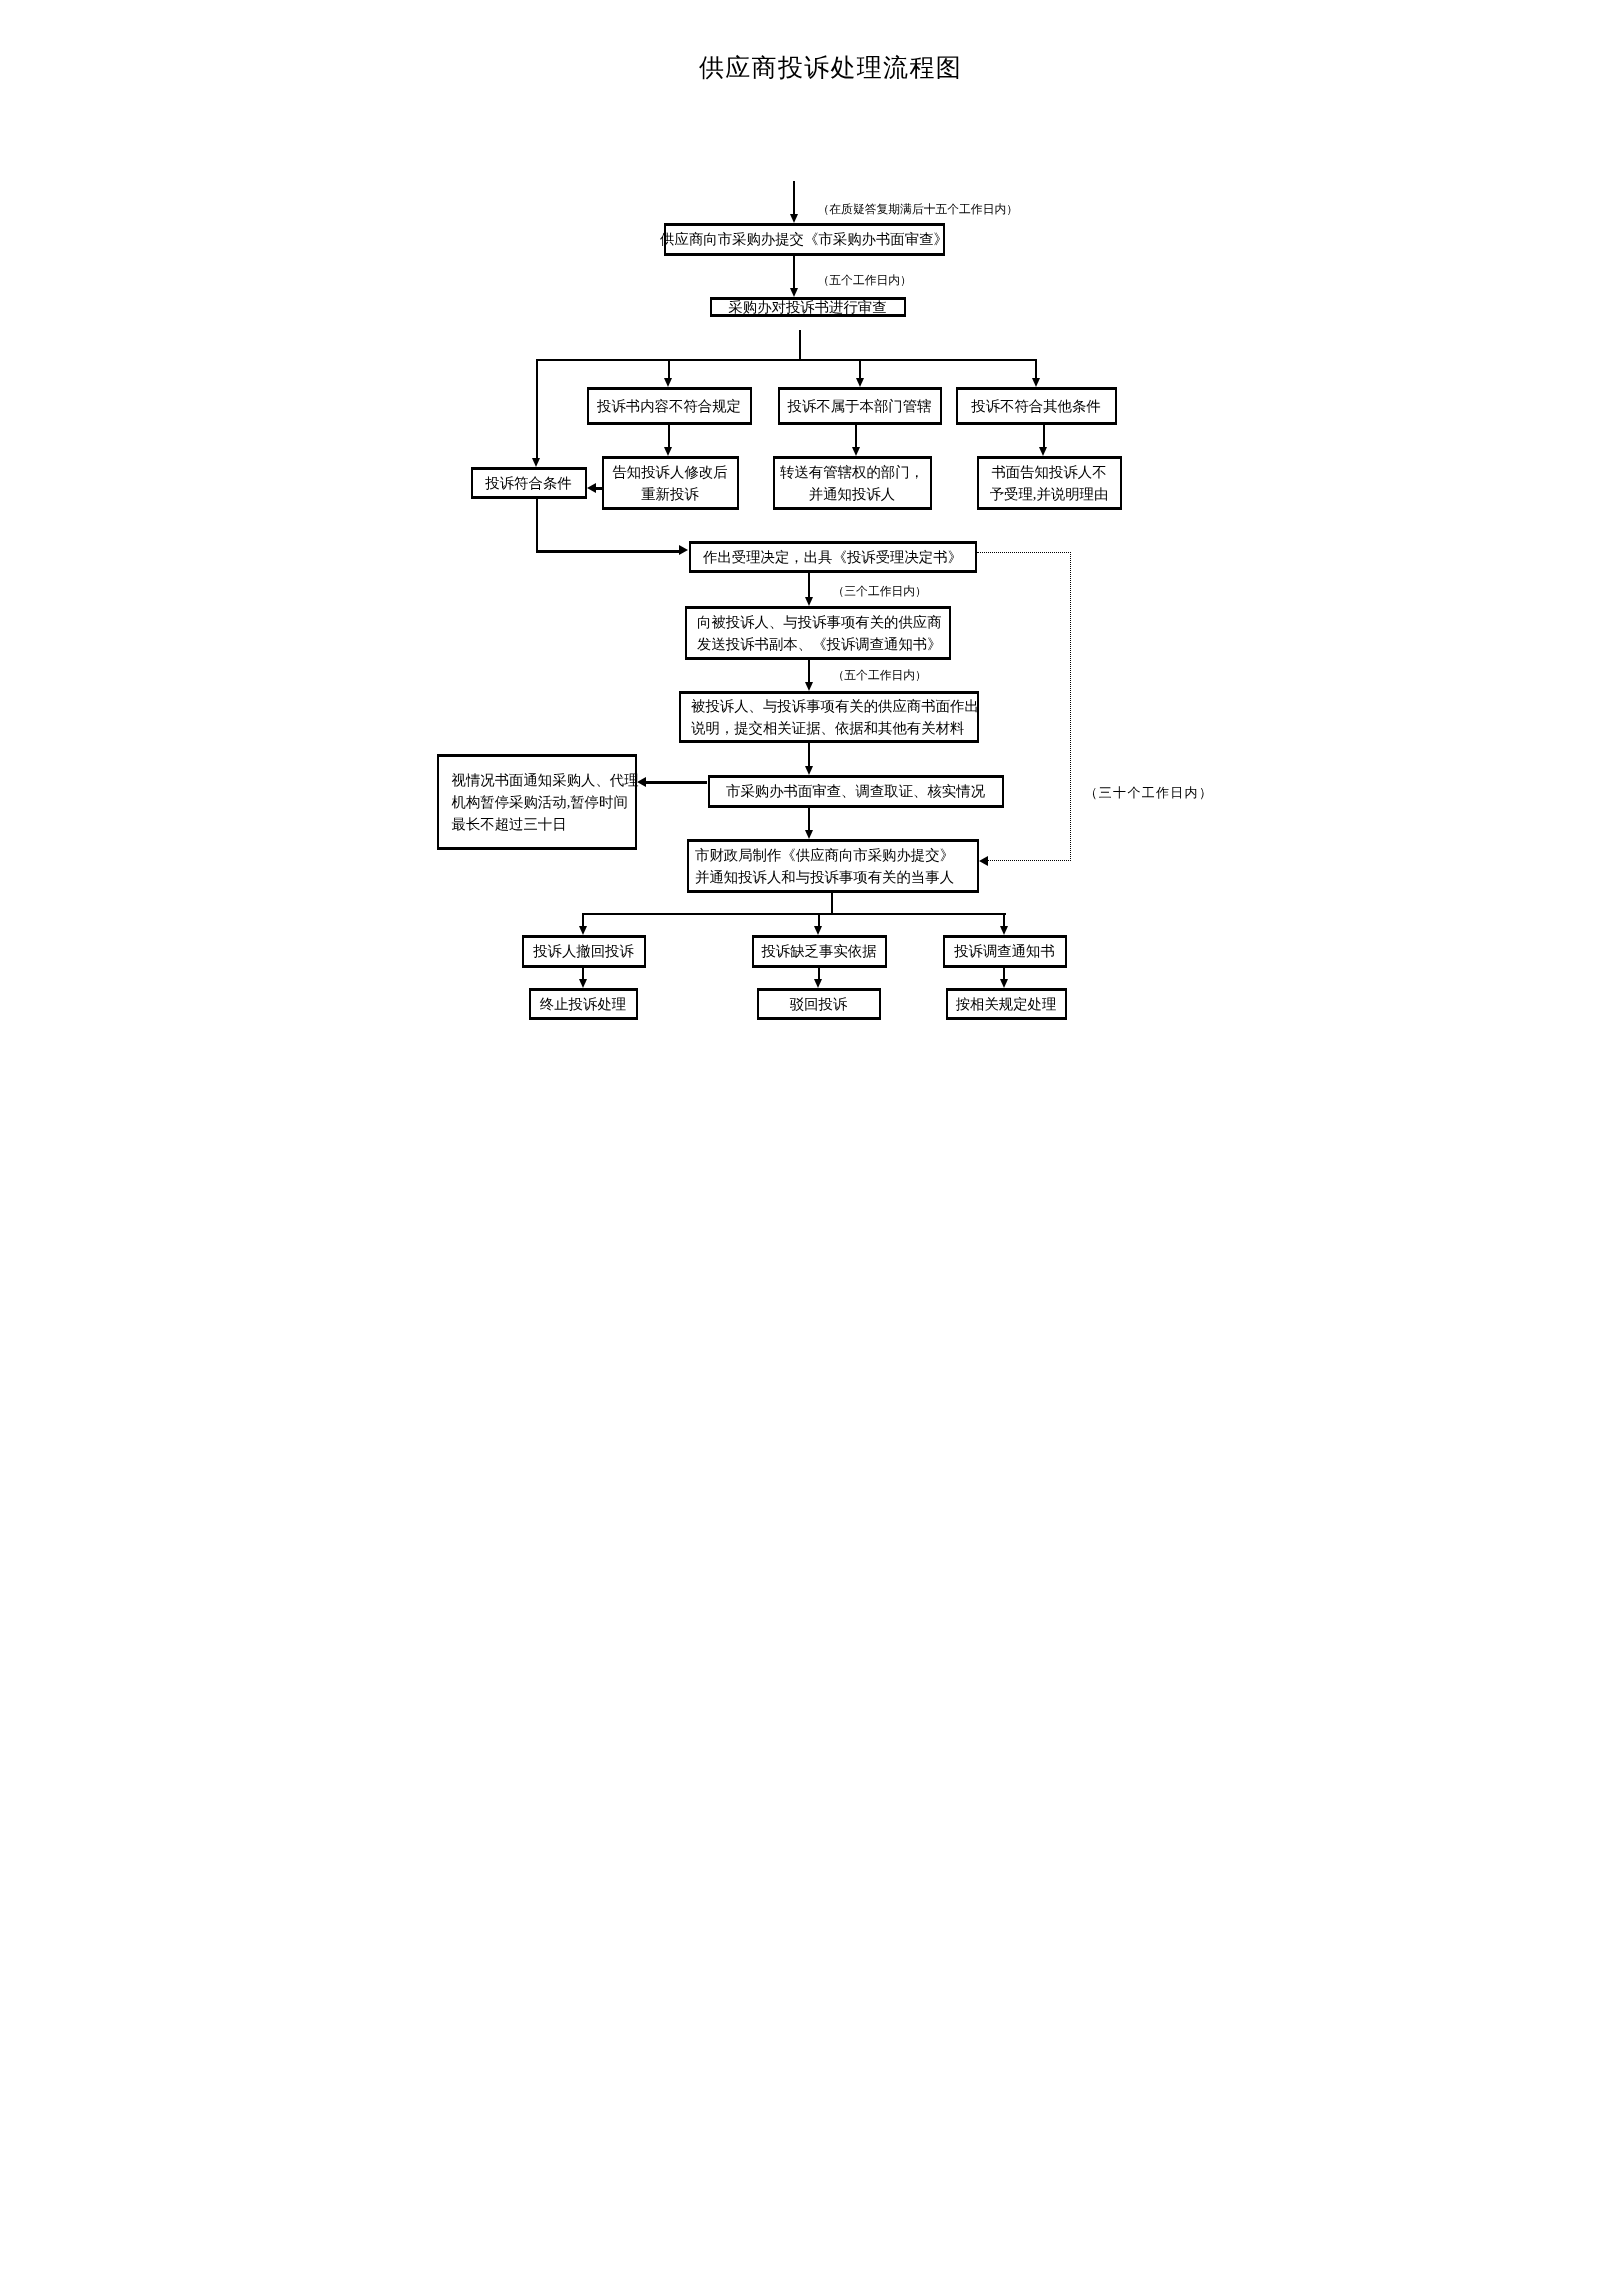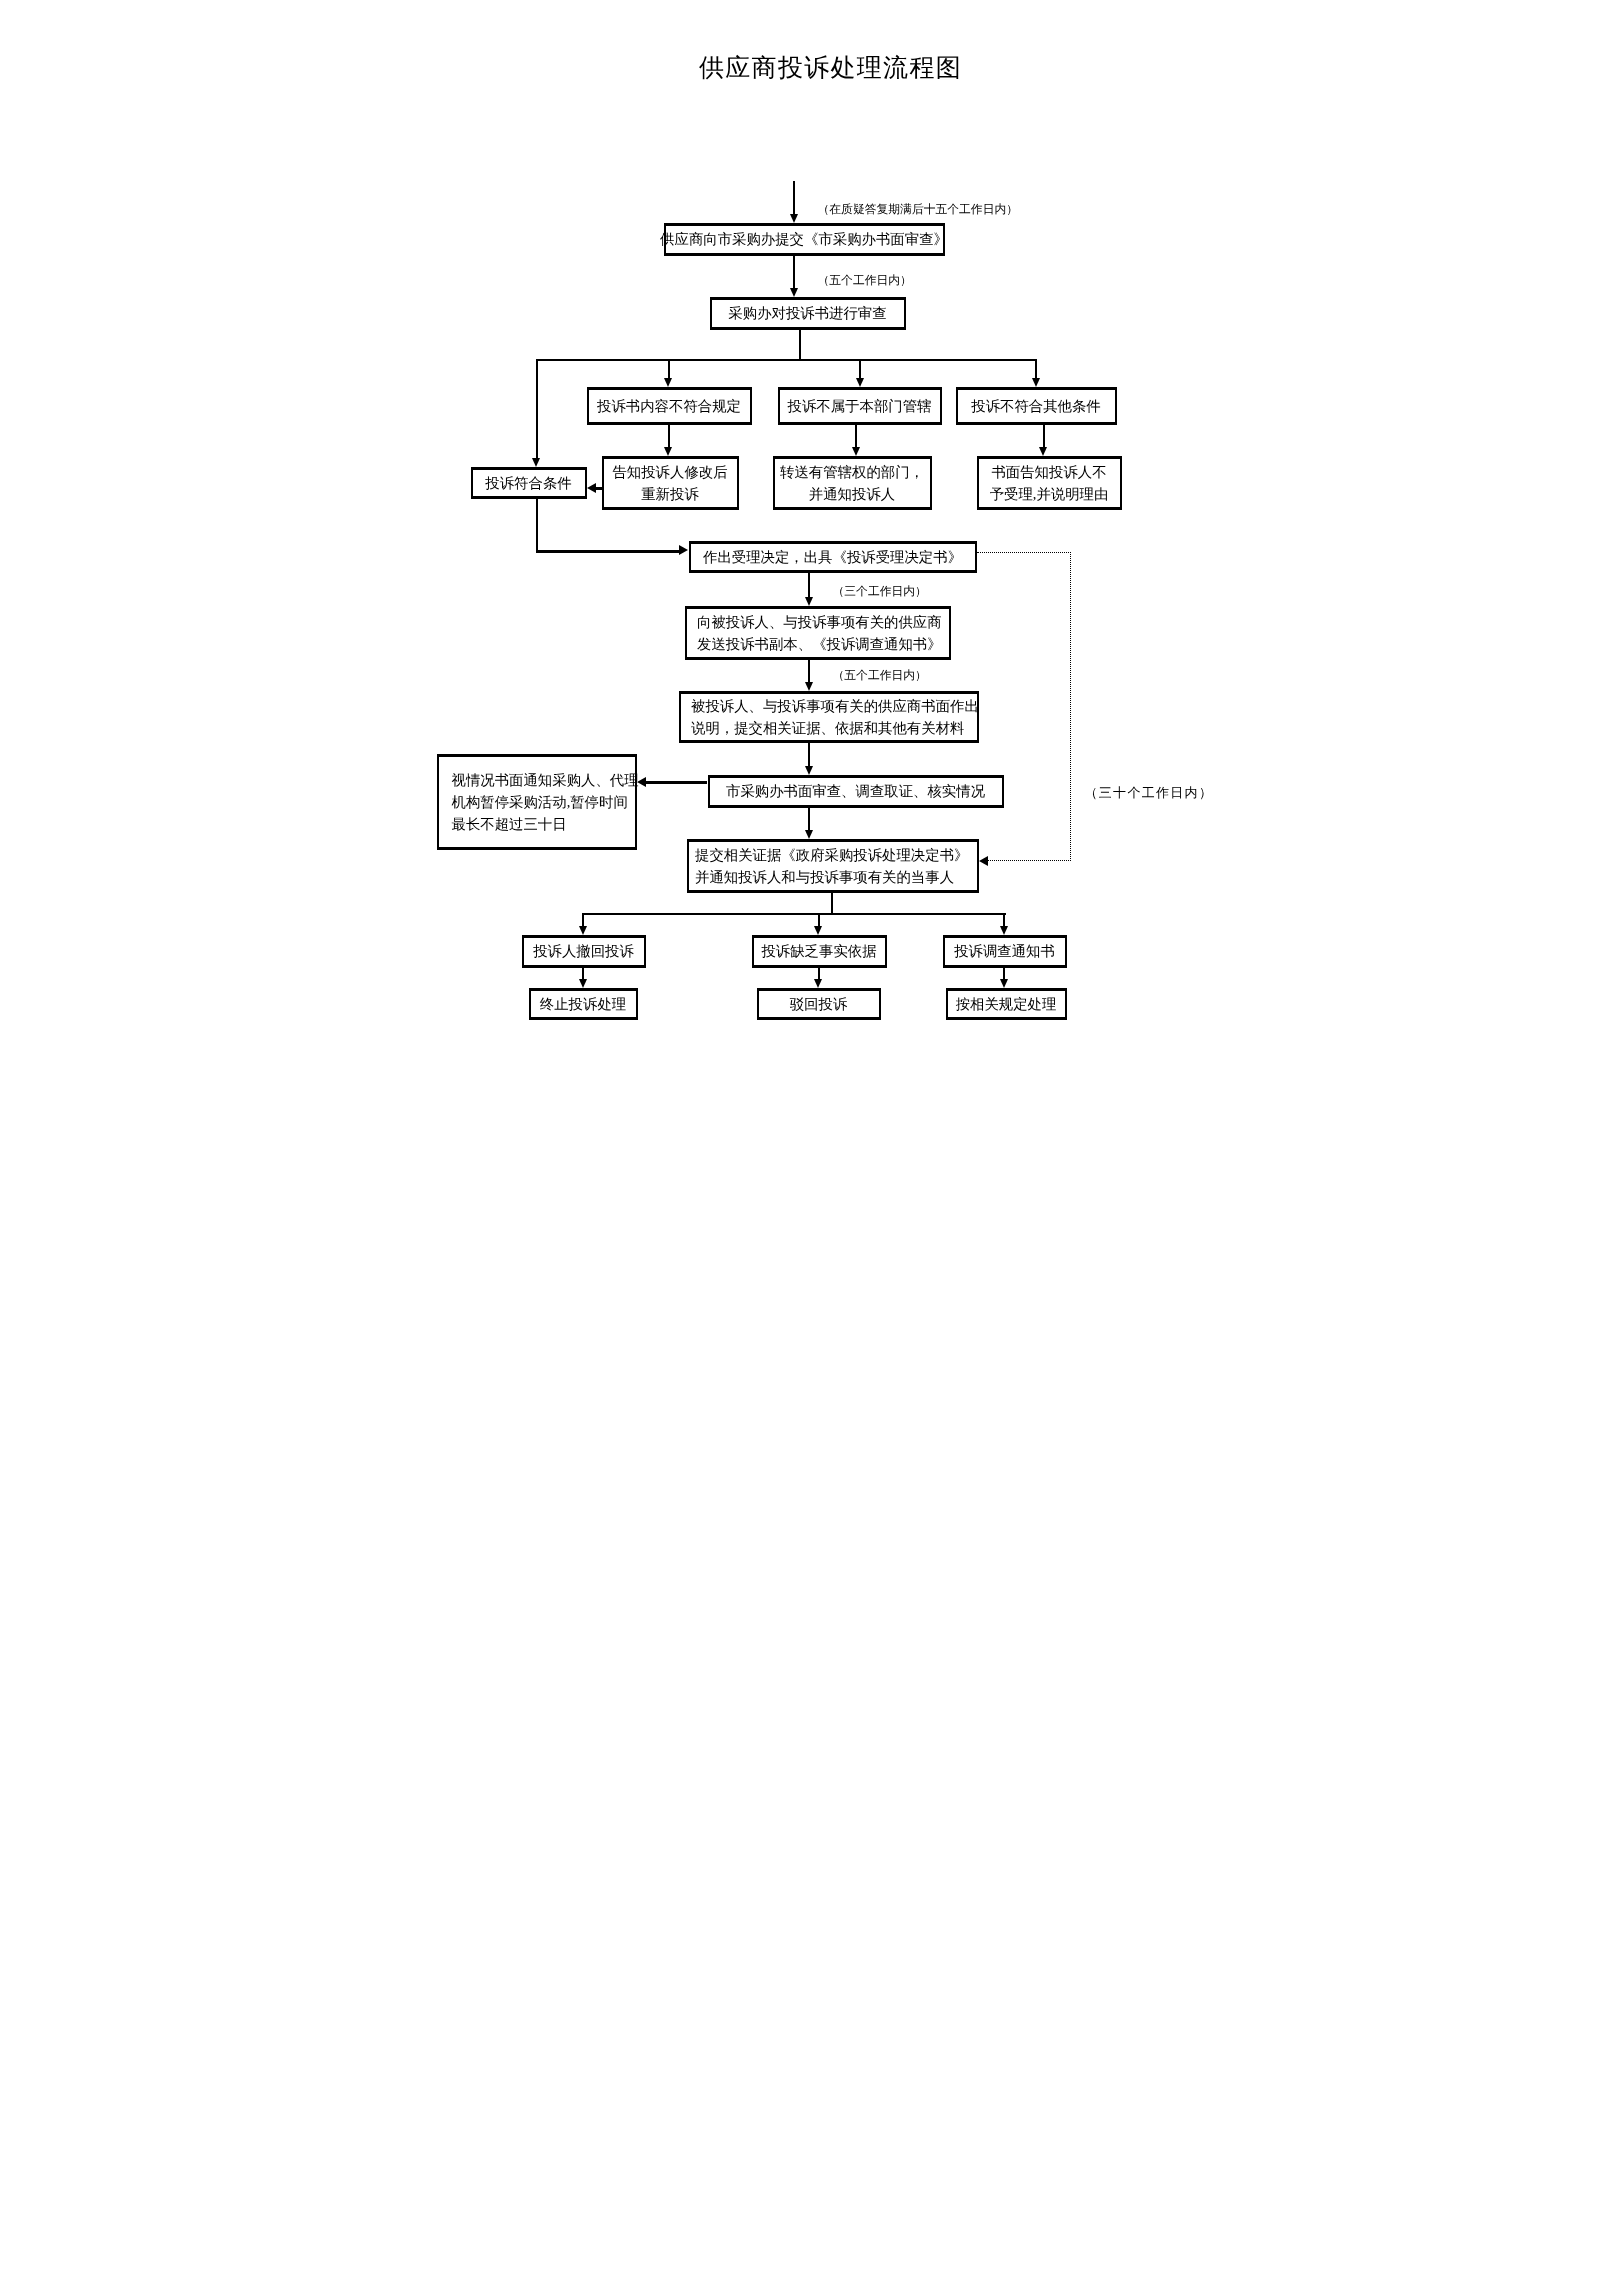--- a/index.html
+++ b/index.html
@@ -41,21 +41,21 @@
 
 <div id="canvas">
 
   <div class="title" style="left:234px; top:51px; width:382px;">供应商投诉处理流程图</div>
 
 
   <div class="box" style="left:258px; top:223px; width:281px; height:33px;">
     <span>供应商向市采购办提交《市采购办书面审查》</span>
   </div>
 
-  <div class="box" style="left:304px; top:297px; width:196px; height:33px;">
+  <div class="box" style="left:304px; top:297px; width:196px; height:20px;">
     <span>采购办对投诉书进行审查</span>
   </div>
 
   <div class="box" style="left:65px; top:467px; width:116px; height:32px;">
     <span>投诉符合条件</span>
   </div>
 
   <div class="box" style="left:181px; top:387px; width:165px; height:38px;">
     <span>投诉书内容不符合规定</span>
   </div>
@@ -101,21 +101,21 @@
   <div class="box leftal" style="left:273px; top:691px; width:300px; height:52px; padding-left:10.5px;">
     <span>被投诉人、与投诉事项有关的供应商书面作出</span>
     <span>说明，提交相关证据、依据和其他有关材料</span>
   </div>
 
   <div class="box" style="left:302px; top:775px; width:296px; height:33px;">
     <span>市采购办书面审查、调查取证、核实情况</span>
   </div>
 
   <div class="box leftal" style="left:281px; top:839px; width:292px; height:54px; padding-left:6.5px;">
-    <span>提交相关证据《政府采购投诉处理决定书》</span>
+    <span>市财政局制作《供应商向市采购办提交》</span>
     <span>并通知投诉人和与投诉事项有关的当事人</span>
   </div>
 
   <div class="box" style="left:116px; top:935px; width:124px; height:33px;">
     <span>投诉人撤回投诉</span>
   </div>
 
   <div class="box" style="left:346px; top:935px; width:135px; height:33px;">
     <span>投诉缺乏事实依据</span>
   </div>

